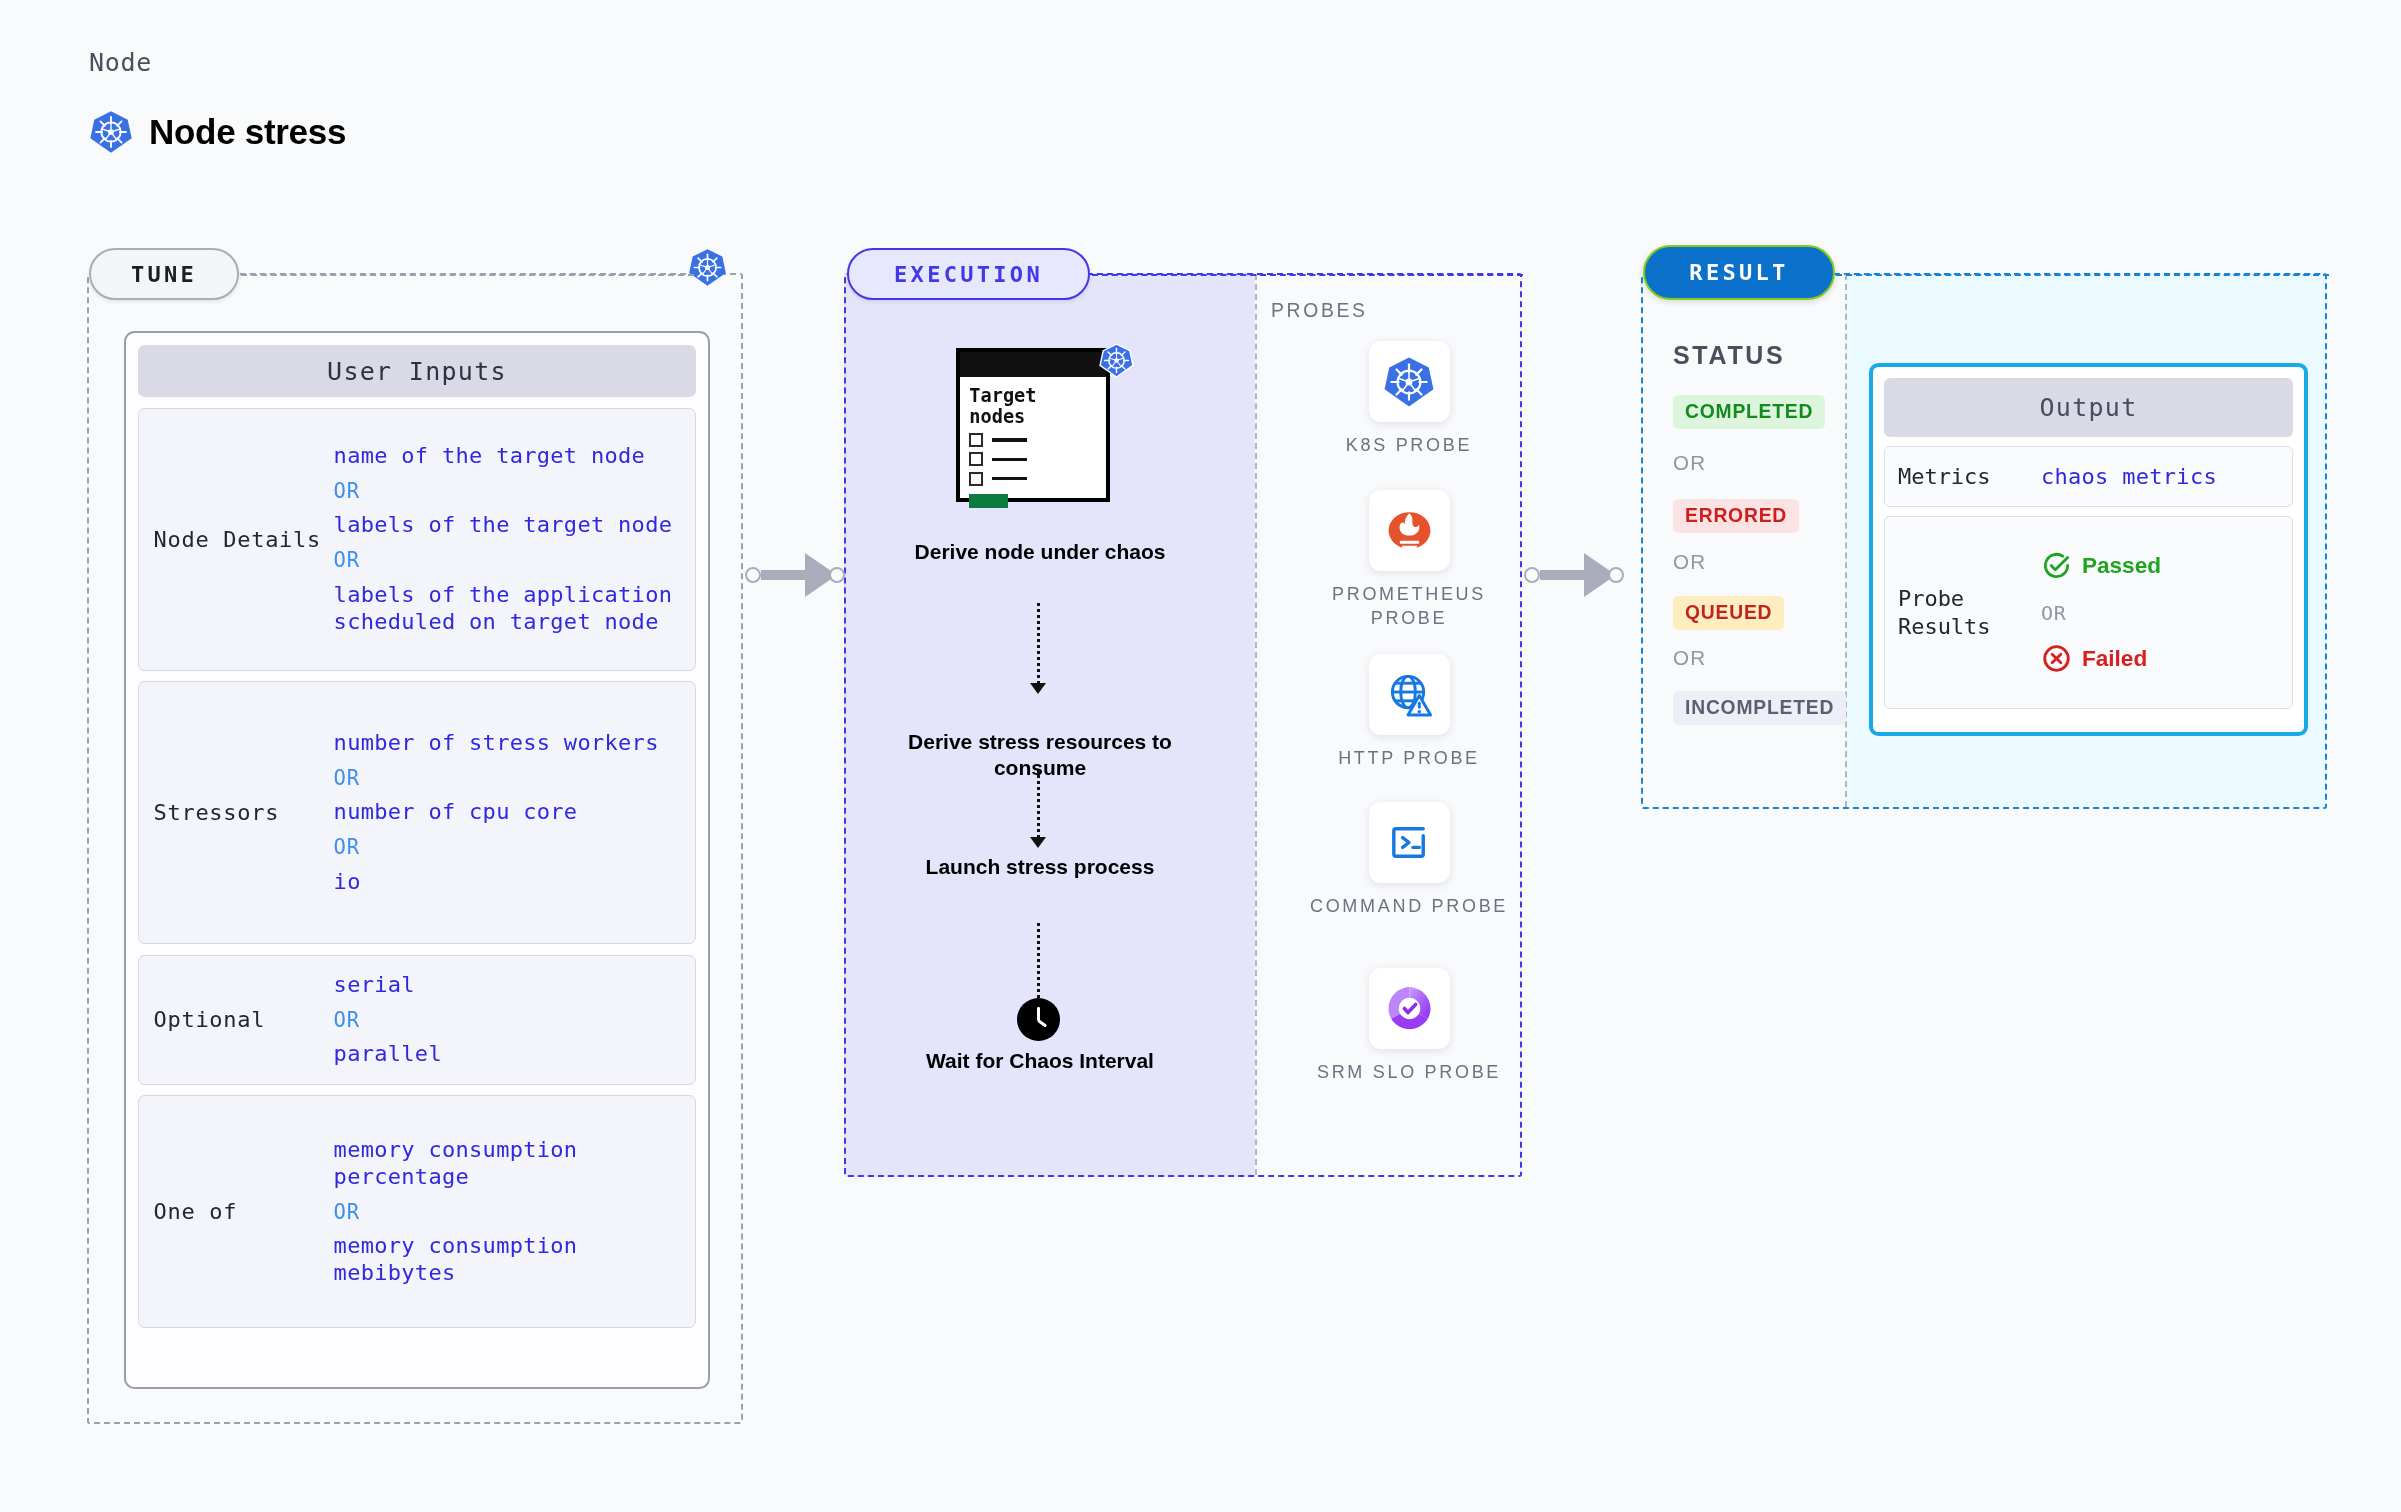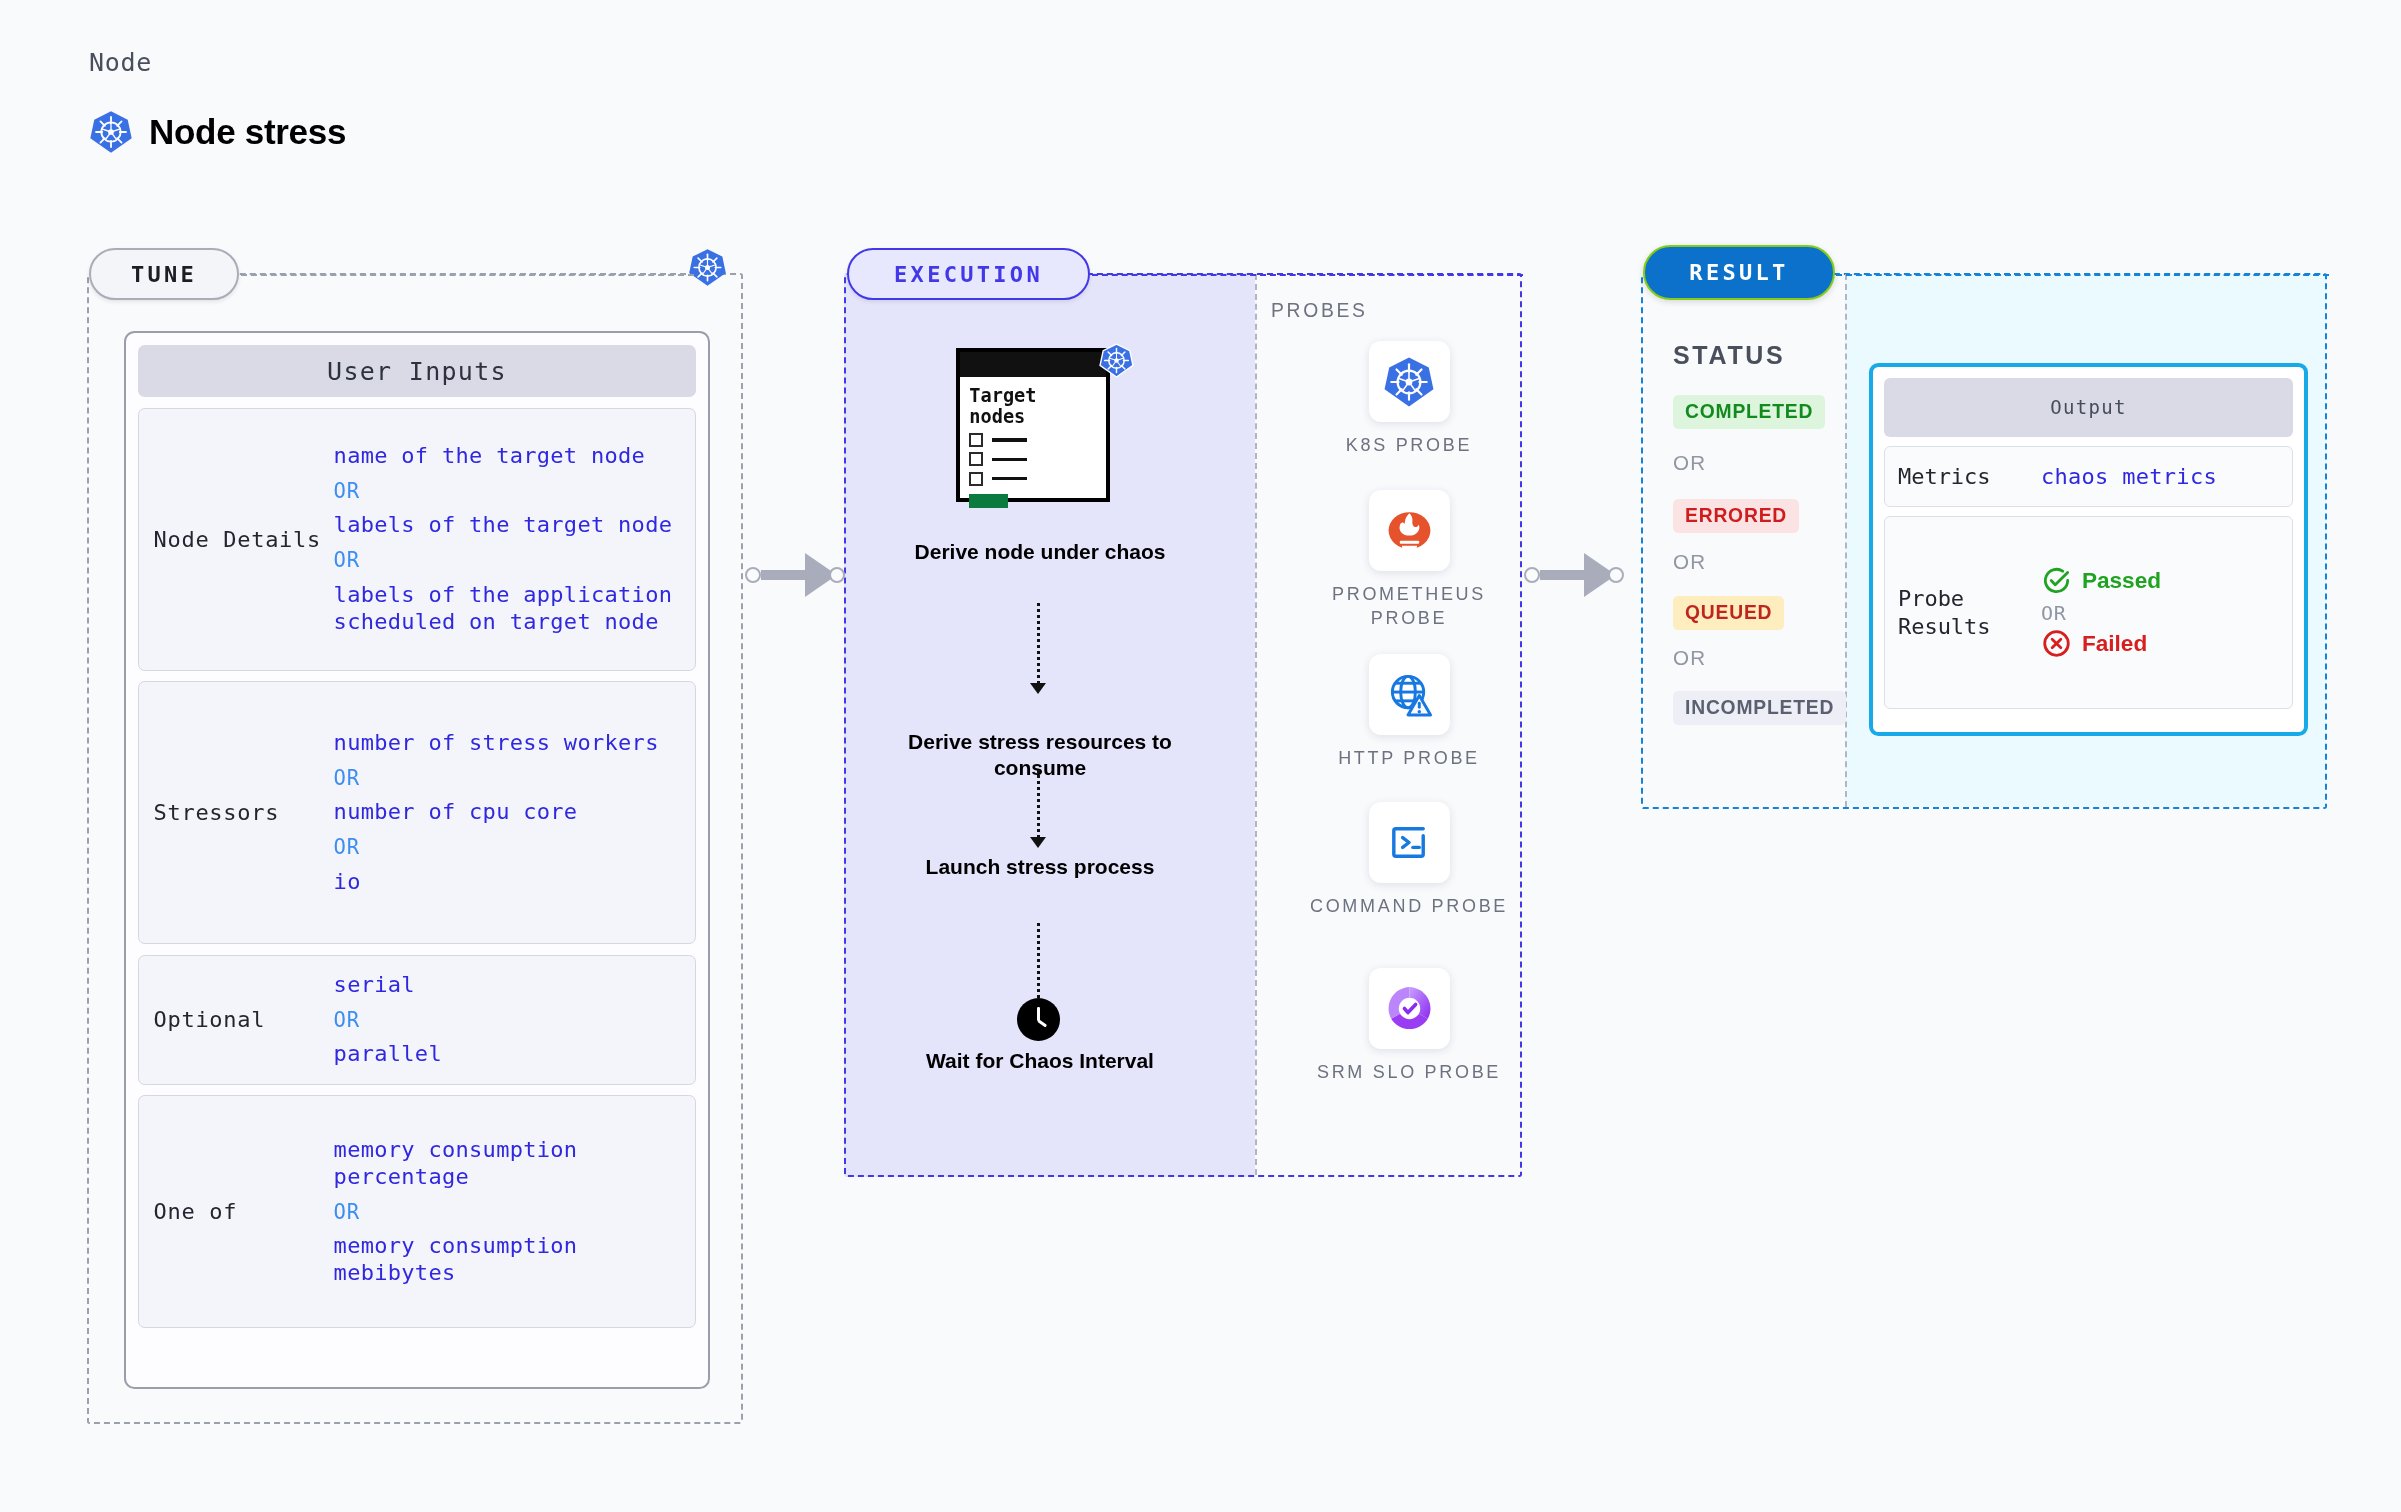--- a/index.html
+++ b/index.html
@@ -259,39 +259,39 @@
   #output-card {
     position: absolute; left: 1869px; top: 363px;
     width: 439px; height: 373px;
     background: #fff; border: 4px solid #17a9e8;
     border-radius: 9.3px; padding: 10.6px;
   }
   #output-header {
     height: 59px; background: #d9dae6; border-radius: 6px;
     display: flex; align-items: center; justify-content: center;
     font-family: "DejaVu Sans Mono", monospace;
-    font-size: 19px; color: #474c5b; letter-spacing: 1.3px;
+    font-size: 25px; color: #474c5b; letter-spacing: 1.3px;
   }
   .out-row {
     margin-top: 9.3px; background: #fafbfd;
     border: 1.3px solid #dcdfe8; border-radius: 6px;
     display: flex; align-items: center; padding: 12px 13.3px;
   }
   #out-metrics { height: 61px; }
   #out-probes  { height: 193px; align-items: center; }
   .out-key {
     width: 143px; flex: 0 0 143px;
     font-family: "DejaVu Sans Mono", monospace;
     font-size: 22px; color: #23262f; line-height: 1.25;
   }
   .out-val-blue {
     font-family: "DejaVu Sans Mono", monospace;
     font-size: 22px; color: #3028e0; letter-spacing: 0.3px;
   }
-  .out-res { display: flex; flex-direction: column; gap: 3px; }
+  .out-res { display: flex; flex-direction: column; gap: 18px; }
   .res-line { display: flex; align-items: center; gap: 10px; }
   .res-text { font-size: 22.6px; font-weight: bold; }
   .res-pass { color: #1fa320; }
   .res-fail { color: #d81f1f; }
   .out-or {
     font-family: "DejaVu Sans Mono", monospace;
     font-size: 20px; color: #9196a3; letter-spacing: 0.7px;
   }
 
   

